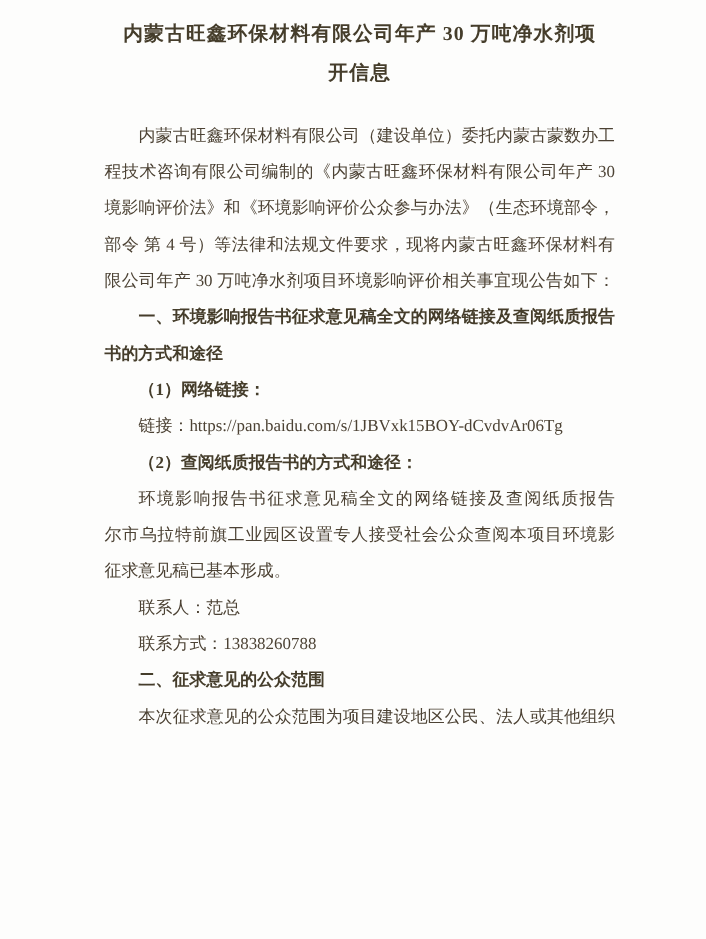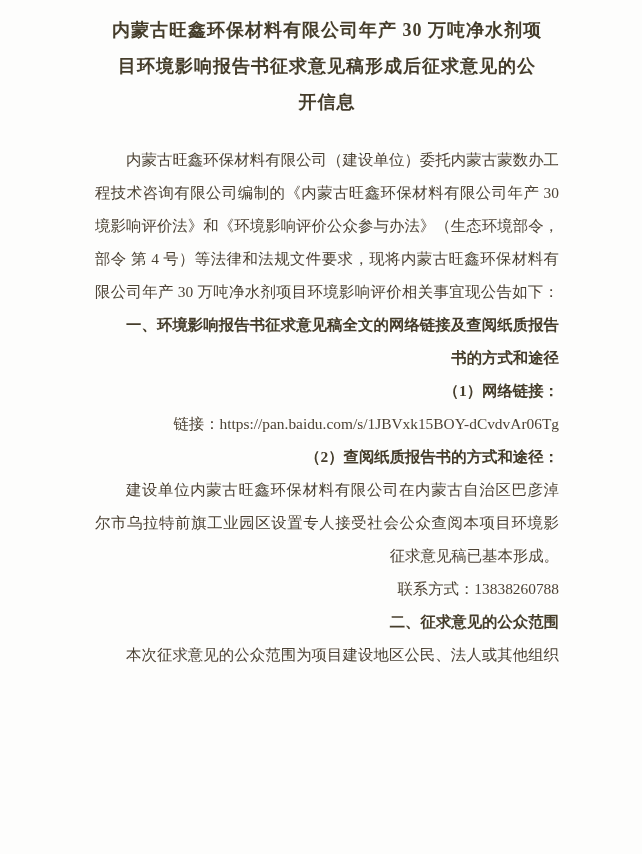--- a/index.html
+++ b/index.html
@@ -35,56 +35,56 @@
     color:var(--title-color);
     white-space:nowrap;
   }
   .body-block{
     margin-top:23px;
   }
   .line{
     font-size:15.4px;
     line-height:33px;
     color:var(--text-color);
-    text-align:right;
+    text-align:left;
   }
   .line.bold{
     font-weight:700;
     color:var(--title-color);
   }
   .line.indent{
     padding-left:31px;
   }
   .line.fill{
     text-align:justify;
     text-align-last:justify;
   }
 </style>
 </head>
 <body>
 
 <div class="page">
   <div class="content">
     <div class="title-block">
         <div class="title-line">内蒙古旺鑫环保材料有限公司年产 30 万吨净水剂项</div>
-        <div class="title-line">目环境影响报告书征求意见稿形成后征求意见的公</div>
         <div class="title-line">开信息</div>
       </div>
     <div class="body-block">
         <div class="line indent fill">内蒙古旺鑫环保材料有限公司（建设单位）委托内蒙古蒙数办工</div>
         <div class="line fill">程技术咨询有限公司编制的《内蒙古旺鑫环保材料有限公司年产 30</div>
         <div class="line fill">境影响评价法》和《环境影响评价公众参与办法》（生态环境部令，</div>
         <div class="line fill">部令 第 4 号）等法律和法规文件要求，现将内蒙古旺鑫环保材料有</div>
         <div class="line fill">限公司年产 30 万吨净水剂项目环境影响评价相关事宜现公告如下：</div>
         <div class="line bold indent fill">一、环境影响报告书征求意见稿全文的网络链接及查阅纸质报告</div>
         <div class="line bold">书的方式和途径</div>
         <div class="line bold indent">（1）网络链接：</div>
         <div class="line indent">链接：https://pan.baidu.com/s/1JBVxk15BOY-dCvdvAr06Tg</div>
         <div class="line bold indent">（2）查阅纸质报告书的方式和途径：</div>
-        <div class="line indent fill">建设单位内蒙古旺鑫环保材料有限公司在内蒙古自治区巴彦淖</div>
+        <div class="line indent fill">环境影响报告书征求意见稿全文的网络链接及查阅纸质报告</div>
         <div class="line fill">尔市乌拉特前旗工业园区设置专人接受社会公众查阅本项目环境影</div>
         <div class="line">征求意见稿已基本形成。</div>
+        <div class="line indent">联系人：范总</div>
         <div class="line indent">联系方式：13838260788</div>
         <div class="line bold indent">二、征求意见的公众范围</div>
         <div class="line indent fill">本次征求意见的公众范围为项目建设地区公民、法人或其他组织</div>
       </div>
   </div>
 </div>
 
 </body></html>

